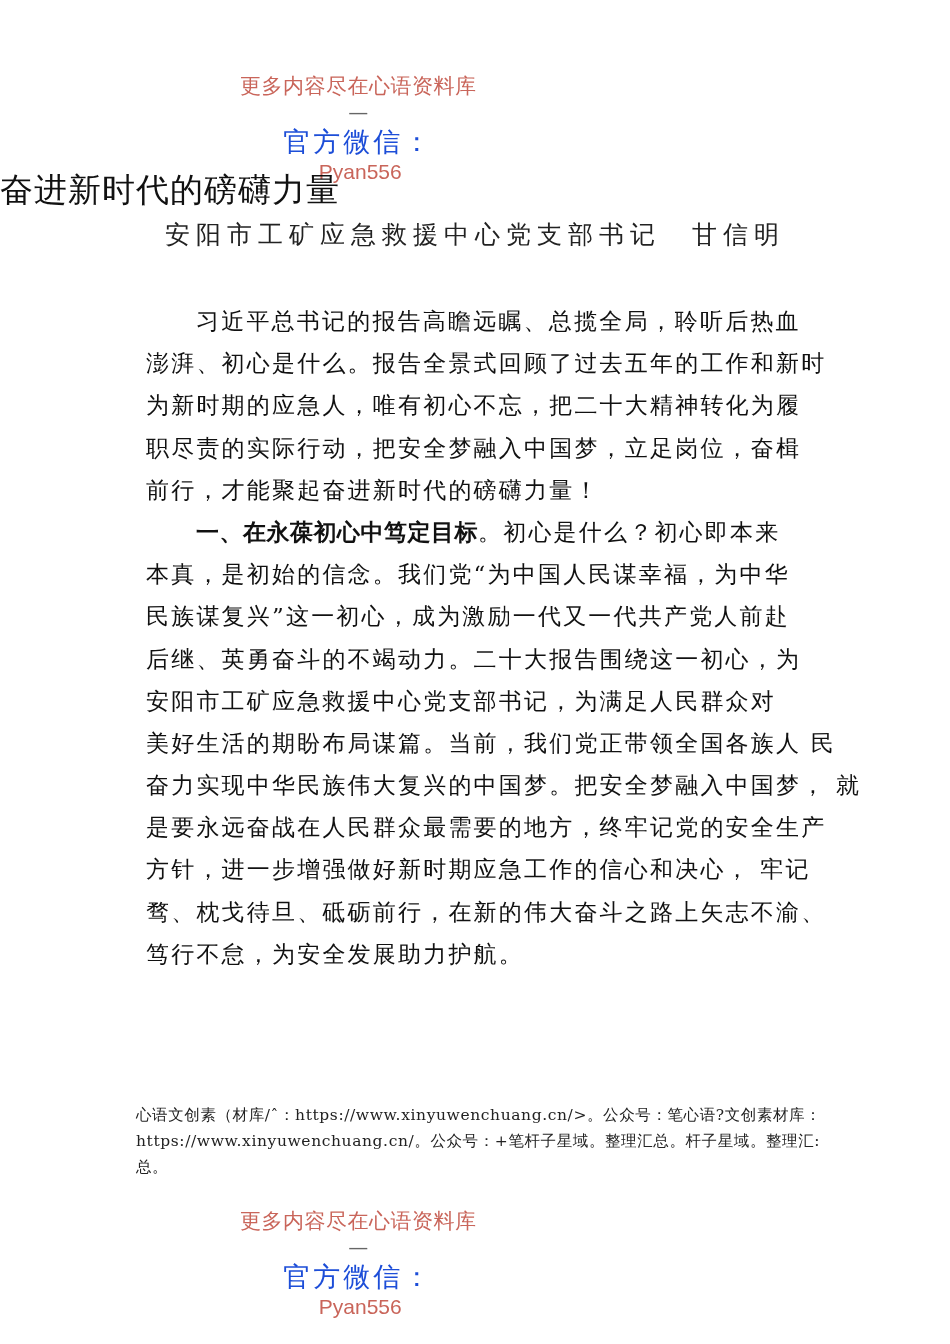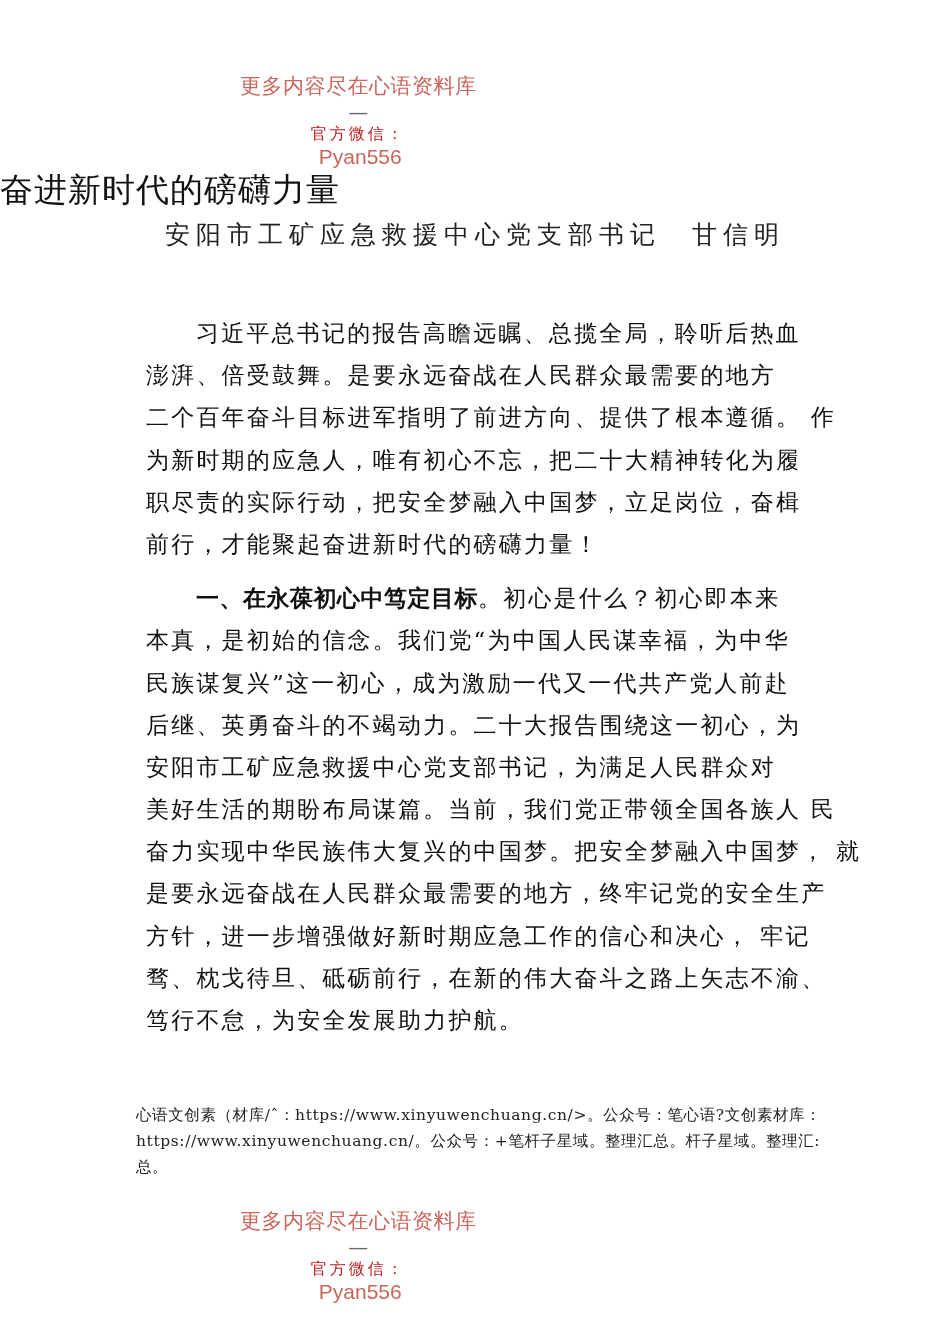--- a/index.html
+++ b/index.html
@@ -4,32 +4,32 @@
 <style>
   html, body { margin: 0; padding: 0; background: #ffffff; }
   body { width: 950px; height: 1344px; position: relative; overflow: hidden;
          font-family: "DejaVu Serif", "Liberation Serif", serif; color: #111; }
   .banner { position: absolute; left: 240px; height: 44px; display: flex; align-items: center; flex-direction: column; }
   .banner.top { top: 72px; }
   .banner.bottom { top: 1207px; }
   .banner .logo { width: 36px; height: 36px; margin-right: 4px; }
   .banner .promo { font-family: "DejaVu Serif", serif; font-size: 21px; color: #c9655a; letter-spacing: 0.5px; }
   .banner .dash { font-family: "DejaVu Sans", sans-serif; font-size: 20px; color: #666; margin: 0 2px; }
-  .banner .wx { font-family: "DejaVu Serif", serif; font-size: 16px; color: #b91c1c; letter-spacing: 3px; }
+  .banner .wx { font-family: "DejaVu Serif", serif; font-size: 27px; color: #1d4ed8; letter-spacing: 3px; }
   .banner .wxid { font-family: "Liberation Sans", sans-serif; font-size: 21px; color: #c9655a; margin-left: 4px; }
 
   .title { position: absolute; top: 168px; left: 0; width: 950px; text-align: left;
            font-size: 33px; color: #111; letter-spacing: 1px; }
   .subtitle { position: absolute; top: 218px; left: 0; width: 950px; text-align: center;
               font-size: 25px; color: #222; letter-spacing: 6px; }
 
   .body { position: absolute; top: 300px; left: 146px; width: 690px; }
   .line { height: 42.2px; line-height: 42.2px; font-size: 23px; white-space: nowrap;
           letter-spacing: 2.2px; color: #111; }
-  .line.indent { padding-left: 50px; margin-top: 12px; }
+  .line.indent { padding-left: 50px; }
   .heading { font-family: Liberation Mono, monospace; font-weight: bold; letter-spacing: 0.5px; }
 
   .footer-note { position: absolute; top: 1102px; left: 136px; width: 710px;
                  font-size: 15.5px; line-height: 26px; color: #222; letter-spacing: 0.6px; }
   .footer-note div { white-space: nowrap; }
 </style>
 </head>
 <body>
 
 <div class="banner top">
@@ -44,22 +44,21 @@
   <span class="dash">—</span>
   <span class="wx">官方微信：</span>
   <span class="wxid">Pyan556</span>
 </div>
 
 <div class="title">奋进新时代的磅礴力量</div>
 <div class="subtitle">安阳市工矿应急救援中心党支部书记　甘信明</div>
 
 <div class="body">
   <div class="line indent">习近平总书记的报告高瞻远瞩、总揽全局，聆听后热血</div>
-  <div class="line">澎湃、倍受鼓舞。是要永远奋战在人民群众最需要的地方</div>
-  <div class="line">二个百年奋斗目标进军指明了前进方向、提供了根本遵循。 作</div>
+  <div class="line">澎湃、初心是什么。报告全景式回顾了过去五年的工作和新时</div>
   <div class="line">为新时期的应急人，唯有初心不忘，把二十大精神转化为履</div>
   <div class="line">职尽责的实际行动，把安全梦融入中国梦，立足岗位，奋楫</div>
   <div class="line">前行，才能聚起奋进新时代的磅礴力量！</div>
 
   <div class="line indent">
     <span class="heading">一、在永葆初心中笃定目标</span><span>。初心是什么？初心即本来</span>
   </div>
   <div class="line">本真，是初始的信念。我们党“为中国人民谋幸福，为中华</div>
   <div class="line">民族谋复兴”这一初心，成为激励一代又一代共产党人前赴</div>
   <div class="line">后继、英勇奋斗的不竭动力。二十大报告围绕这一初心，为</div>

